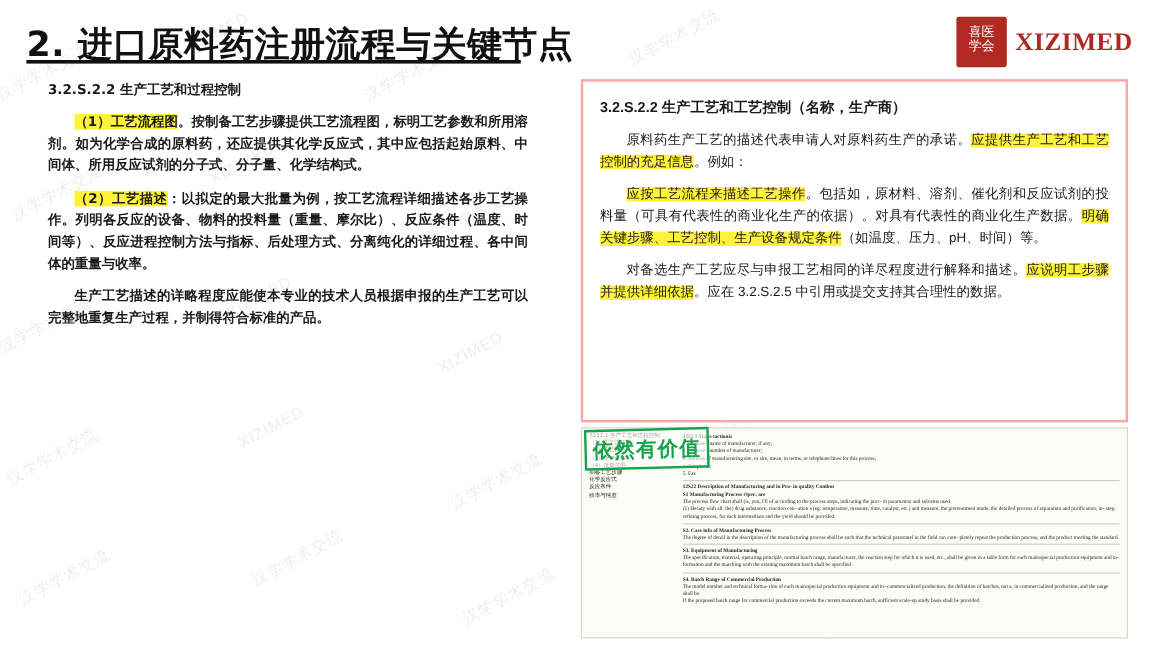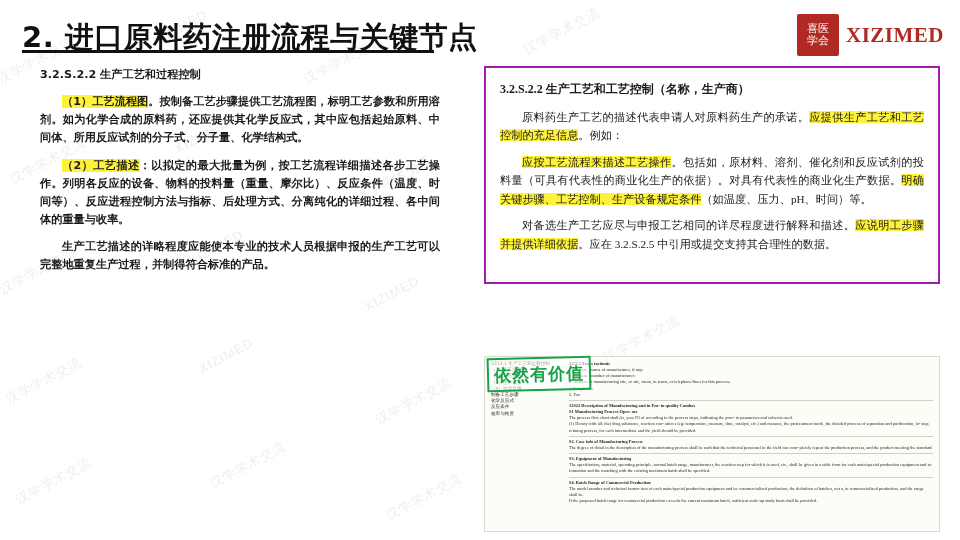--- a/index.html
+++ b/index.html
@@ -58,21 +58,21 @@
   .logo-seal {
     width: 42px; height: 42px;
     background: #b02a23;
     color: #fff;
     display: flex;
     flex-direction: column;
     align-items: center;
     justify-content: center;
     font-size: 11px;
     line-height: 1.05;
-    font-family: Liberation Serif, serif;
+    font-family: Liberation Mono, monospace;
     border-radius: 2px;
     margin-left: 16px;
   }
   .logo-text {
     font-size: 21px;
     font-weight: bold;
     color: #b02a23;
     letter-spacing: 0.5px;
     font-family: "Liberation Serif", serif;
   }
@@ -91,28 +91,28 @@
   .lc-head { margin-left: 24px; margin-bottom: 10px; }
   .indent { text-indent: 22px; }
 
   
   .hl { background: #fff23a; }
 
   
   .panel-right {
     position: absolute;
     left: 484px; top: 66px;
-    width: 456px; height: 218px;
-    border: 2px solid #a21caf;
+    width: 456px; height: 286px;
+    border: 2px solid #fca5a5;
     background: #fff;
     padding: 12px 14px 10px 14px;
     font-size: 11.2px;
     line-height: 1.65;
     color: #1a1a1a;
-    font-family: Liberation Serif, serif;
+    font-family: Liberation Sans, sans-serif;
     overflow: hidden;
   }
   .panel-right p { margin: 0 0 8px 0; text-align: justify; }
   .pr-head {
     font-weight: bold;
     font-size: 12px;
     margin-left: 14px;
   }
 
   

